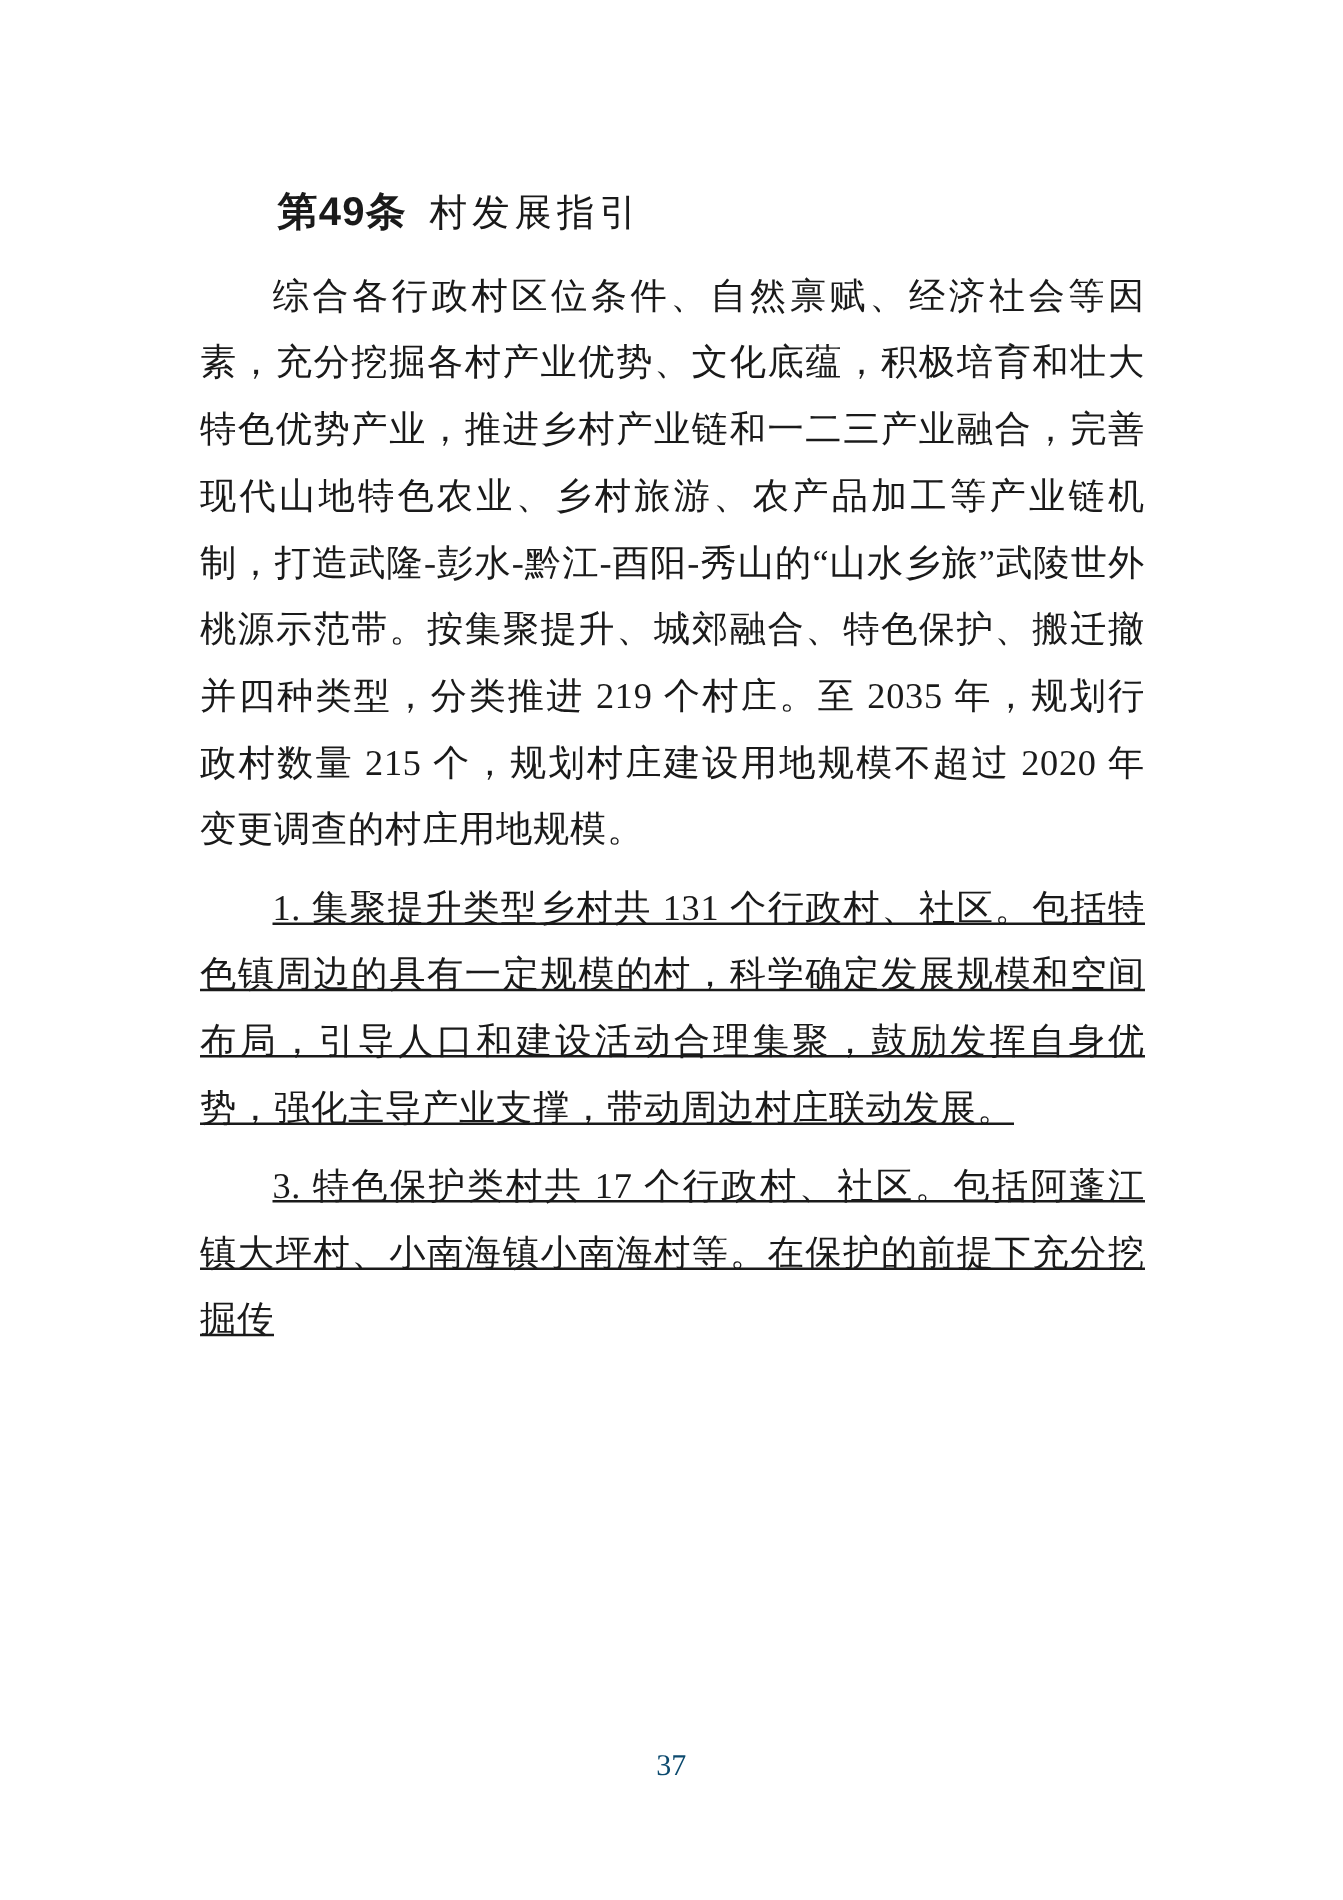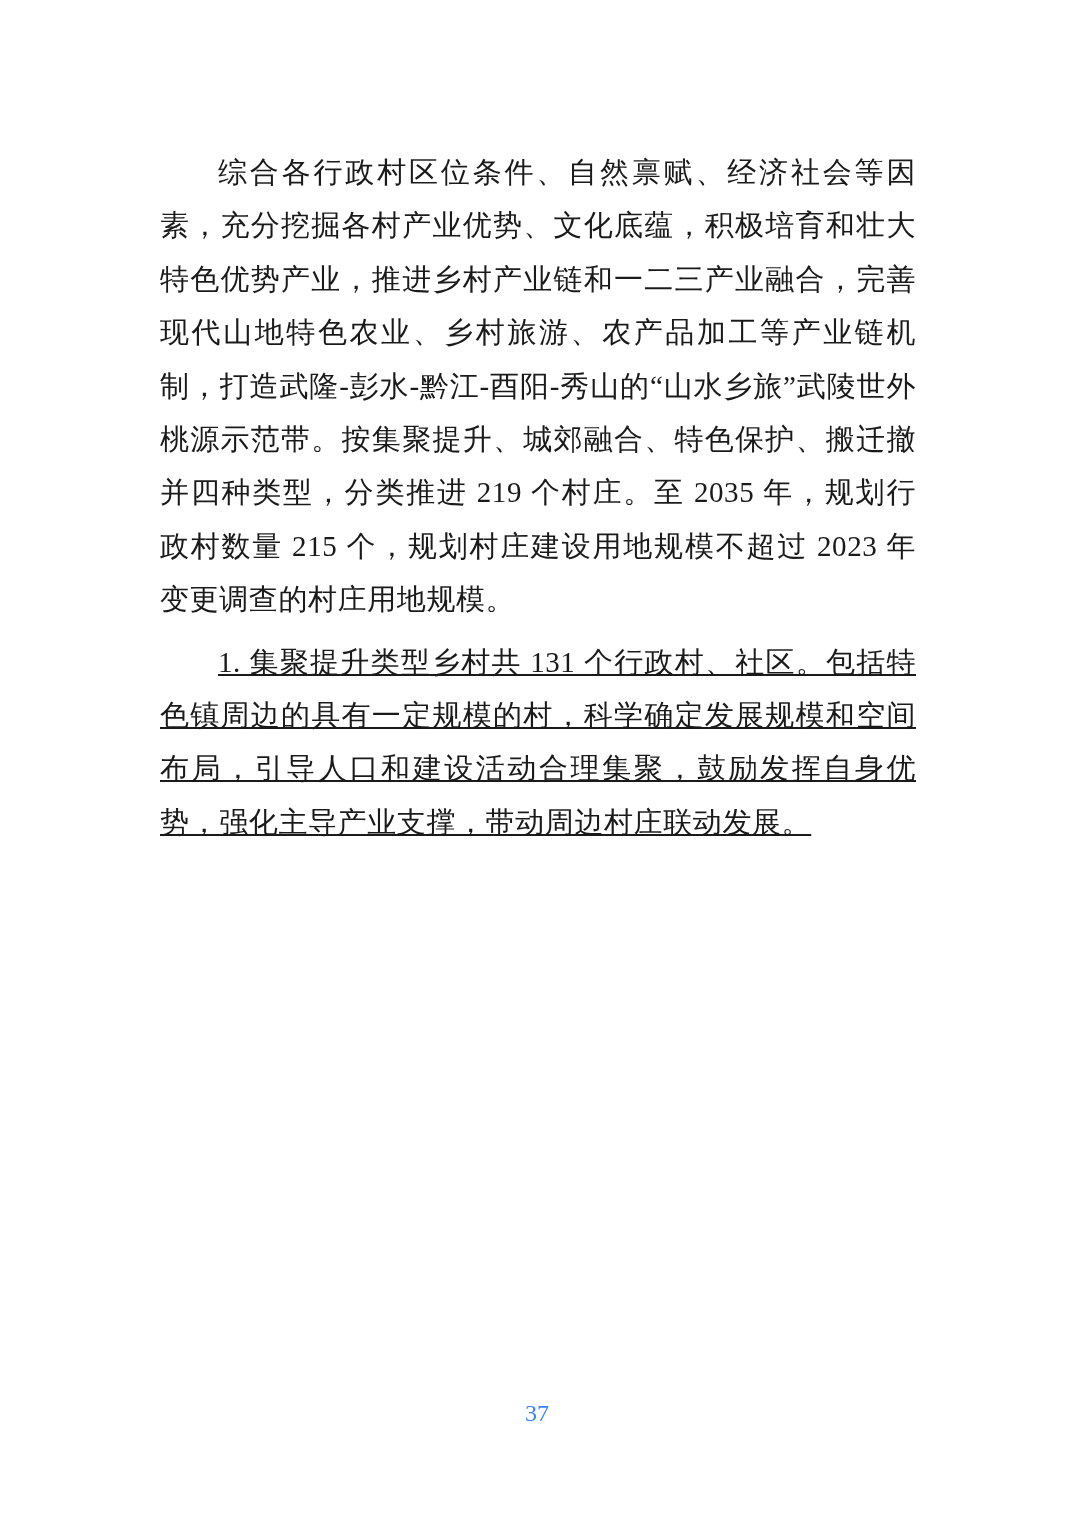--- a/index.html
+++ b/index.html
@@ -52,30 +52,35 @@
     text-decoration: underline;
   }
   .page-number {
     position: absolute;
     left: 0;
     right: 0;
     top: 1398px;
     text-align: center;
     font-size: 24px;
     line-height: 30px;
-    color: #3b82f6;
+    color: #0c4a6e;
   }
 </style>
 </head>
 <body>
 
 <div class="page">
 
+  <h2 class="heading">
+    <span class="art-no">第49条</span>
+    <span class="art-title">村发展指引</span>
+  </h2>
 
-  <p class="body-par">综合各行政村区位条件、自然禀赋、经济社会等因素，充分挖掘各村产业优势、文化底蕴，积极培育和壮大特色优势产业，推进乡村产业链和一二三产业融合，完善现代山地特色农业、乡村旅游、农产品加工等产业链机制，打造武隆-彭水-黔江-酉阳-秀山的“山水乡旅”武陵世外桃源示范带。按集聚提升、城郊融合、特色保护、搬迁撤并四种类型，分类推进 219 个村庄。至 2035 年，规划行政村数量 215 个，规划村庄建设用地规模不超过 2023 年变更调查的村庄用地规模。</p>
+  <p class="body-par">综合各行政村区位条件、自然禀赋、经济社会等因素，充分挖掘各村产业优势、文化底蕴，积极培育和壮大特色优势产业，推进乡村产业链和一二三产业融合，完善现代山地特色农业、乡村旅游、农产品加工等产业链机制，打造武隆-彭水-黔江-酉阳-秀山的“山水乡旅”武陵世外桃源示范带。按集聚提升、城郊融合、特色保护、搬迁撤并四种类型，分类推进 219 个村庄。至 2035 年，规划行政村数量 215 个，规划村庄建设用地规模不超过 2020 年变更调查的村庄用地规模。</p>
 
   <p class="body-par item">1. 集聚提升类型乡村共 131 个行政村、社区。包括特色镇周边的具有一定规模的村，科学确定发展规模和空间布局，引导人口和建设活动合理集聚，鼓励发挥自身优势，强化主导产业支撑，带动周边村庄联动发展。</p>
 
 
+  <p class="body-par item">3. 特色保护类村共 17 个行政村、社区。包括阿蓬江镇大坪村、小南海镇小南海村等。在保护的前提下充分挖掘传</p>
 
   <div class="page-number">37</div>
 
 </div>
 
 </body></html>

